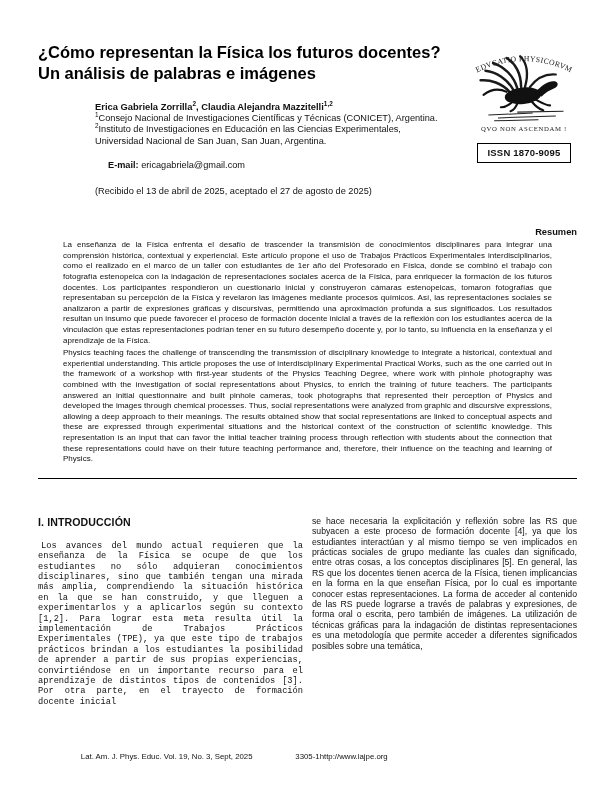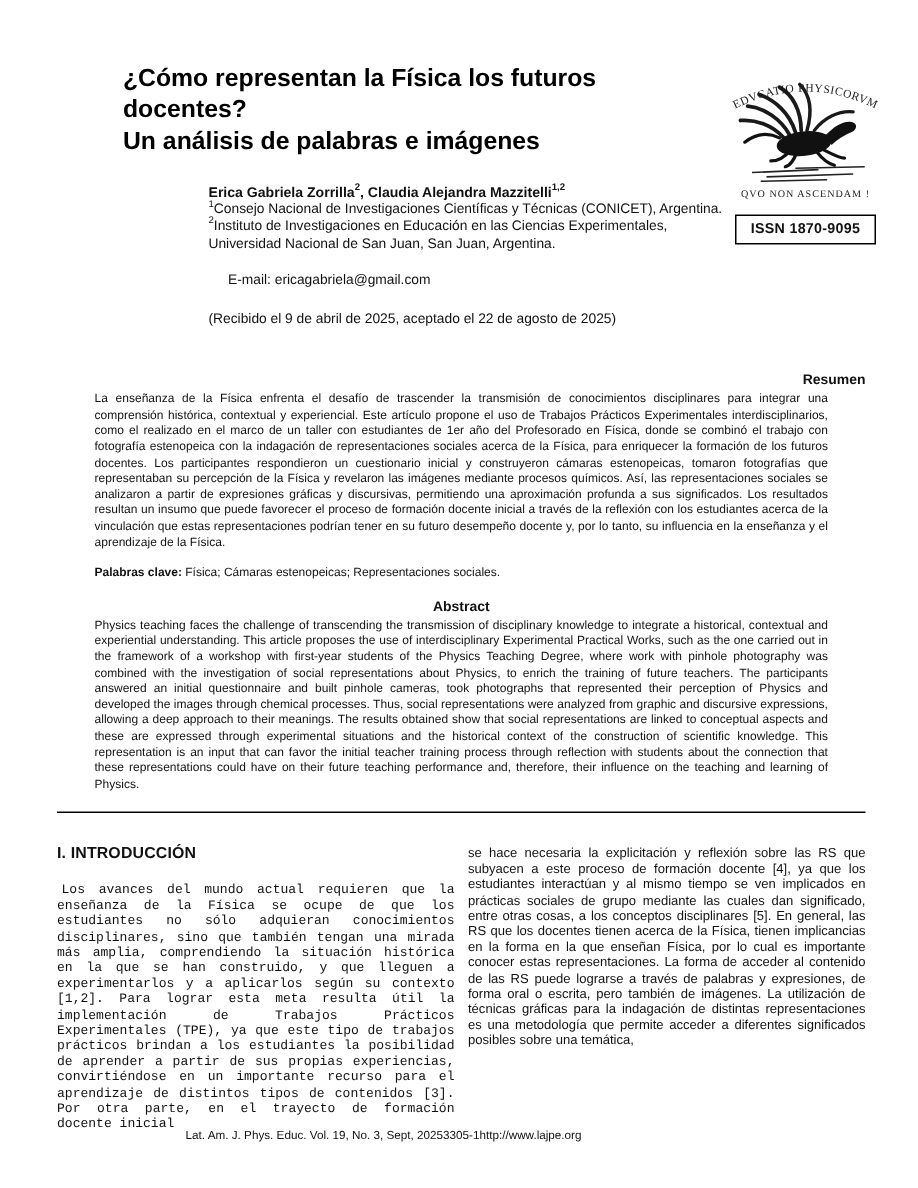--- a/index.html
+++ b/index.html
@@ -4,31 +4,31 @@
 <style>
   * { box-sizing: border-box; }
   html,body { margin:0; padding:0; }
   body {
     width:612px; height:792px; background:#ffffff; color:#111;
     font-family:"Liberation Sans", sans-serif; position:relative; overflow:hidden;
   }
   .page { position:absolute; inset:0; padding:42px 35px 0 38px; }
 
   
-  .header { display:flex; justify-content:space-between; align-items:flex-start;margin-left:44px; }
+  .header { display:flex; justify-content:space-between; align-items:flex-start; }
   .header-left { width:436px; }
   .title { margin:0; }
   .title .tl { display:block; font-size:16.5px; font-weight:bold; line-height:21px; color:#000; }
 
   .authors-block { margin:17px 0 0 57px; width:345px; }
   .authors { font-size:9.4px; font-weight:bold; line-height:12px; }
   sup { font-size:6.4px; vertical-align:super; line-height:0; }
   .affil { font-size:9.2px; line-height:11.4px; }
   .email { margin-top:13px; font-size:9.2px; line-height:11px; }
-  .email b { font-weight:normal;padding-left:13px; }
+  .email b { font-weight:bold;padding-left:13px; }
   .email-val { color:#111; text-decoration:none; }
   .received { margin-top:15px; font-size:9.2px; line-height:11px; }
 
   .header-right { width:106px; display:flex; flex-direction:column; align-items:center; padding-top:0; }
   .issn-box {
     margin-top:7px; border:1.5px solid #000; padding:3px 9px 4px;
     font-size:9.5px; font-weight:bold; letter-spacing:0.2px; white-space:nowrap;
   }
 
   
@@ -38,32 +38,32 @@
   .abs-text {
     margin:2px 25px 0 25px; font-size:8px; line-height:10.6px;
     text-align:justify; letter-spacing:0.02px;
   }
   .abs-keywords { margin:10px 25px 0 25px; font-size:8px; line-height:10.6px; }
   .abs-keywords b { font-weight:bold; }
 
   .divider { border:none; border-top:1.3px solid #000; margin:13px 0 0 0; }
 
   
-  .columns { display:flex; gap:9px; margin-top:21px; }
+  .columns { display:flex; gap:9px; margin-top:37px; }
   .col { flex:1 1 0; min-width:0; }
   .sec-heading { margin:0 0 13px 0; font-size:10.6px; font-weight:bold; letter-spacing:0.1px; }
   .body-text { margin:0; font-size:8.7px; line-height:10.4px; text-align:justify; }
   .body-text.indent { text-indent:3px;font-family:Liberation Mono, monospace; }
 
   
   .footer {
     position:absolute; left:38px; right:35px; top:752px;
     display:flex; align-items:baseline; font-size:7.8px; color:#111;
   }
-  .f-left { flex:1 1 0; text-align:right; }
+  .f-left { flex:1 1 0; text-align:center; }
   .f-center { flex:0 0 auto; }
   .f-right { flex:1 1 0; color:#111; text-decoration:none; }
 
   
   .logo-svg text { fill:#222; }
 </style>
 </head>
 <body>
 
 <div class="page">
@@ -72,21 +72,21 @@
     <div class="header-left">
       <h1 class="title">
         <span class="tl">¿Cómo representan la Física los futuros docentes?</span>
         <span class="tl">Un análisis de palabras e imágenes</span>
       </h1>
       <div class="authors-block">
         <div class="authors"><span>Erica Gabriela Zorrilla</span><sup>2</sup><span>, </span><span>Claudia Alejandra Mazzitelli</span><sup>1,2</sup></div>
         <div class="affil"><sup>1</sup><span>Consejo Nacional de Investigaciones Científicas y Técnicas (CONICET), Argentina.</span></div>
         <div class="affil"><sup>2</sup><span>Instituto de Investigaciones en Educación en las Ciencias Experimentales, Universidad Nacional de San Juan, San Juan, Argentina.</span></div>
         <div class="email"><b>E-mail:</b> <a class="email-val" href="#">ericagabriela@gmail.com</a></div>
-        <div class="received">(Recibido el 9 de abril de 2025, aceptado el 22 de agosto de 2025)</div>
+        <div class="received">(Recibido el 13 de abril de 2025, aceptado el 27 de agosto de 2025)</div>
       </div>
     </div>
 
     <div class="header-right">
       <svg class="logo-svg" width="106" height="94" viewBox="0 0 110 96">
         <defs>
             <path id="arcpath" d="M 4 32 Q 55 6 106 32" fill="none"></path>
           </defs>
         <text font-size="8" font-family="Liberation Serif, serif" letter-spacing="0.4">
           <textPath href="#arcpath" startOffset="50%" text-anchor="middle">EDVCATIO PHYSICORVM</textPath>
@@ -117,23 +117,21 @@
           <path d="M24 81 L70 80"></path>
         </g>
         <text x="55" y="92" text-anchor="middle" font-size="7" font-family="Liberation Serif, serif" letter-spacing="0.7">QVO NON ASCENDAM !</text>
       </svg>
       <div class="issn-box">ISSN 1870-9095</div>
     </div>
   </div>
 
   <div class="abs-heading res">Resumen</div>
   <p class="abs-text">La enseñanza de la Física enfrenta el desafío de trascender la transmisión de conocimientos disciplinares para integrar una comprensión histórica, contextual y experiencial. Este artículo propone el uso de Trabajos Prácticos Experimentales interdisciplinarios, como el realizado en el marco de un taller con estudiantes de 1er año del Profesorado en Física, donde se combinó el trabajo con fotografía estenopeica con la indagación de representaciones sociales acerca de la Física, para enriquecer la formación de los futuros docentes. Los participantes respondieron un cuestionario inicial y construyeron cámaras estenopeicas, tomaron fotografías que representaban su percepción de la Física y revelaron las imágenes mediante procesos químicos. Así, las representaciones sociales se analizaron a partir de expresiones gráficas y discursivas, permitiendo una aproximación profunda a sus significados. Los resultados resultan un insumo que puede favorecer el proceso de formación docente inicial a través de la reflexión con los estudiantes acerca de la vinculación que estas representaciones podrían tener en su futuro desempeño docente y, por lo tanto, su influencia en la enseñanza y el aprendizaje de la Física.</p>
-  <p class="abs-keywords"><b>Palabras clave:</b> <span>Física; Cámaras estenopeicas; Representaciones sociales.</span></p>
 
-  <div class="abs-heading abs">Abstract</div>
   <p class="abs-text">Physics teaching faces the challenge of transcending the transmission of disciplinary knowledge to integrate a historical, contextual and experiential understanding. This article proposes the use of interdisciplinary Experimental Practical Works, such as the one carried out in the framework of a workshop with first-year students of the Physics Teaching Degree, where work with pinhole photography was combined with the investigation of social representations about Physics, to enrich the training of future teachers. The participants answered an initial questionnaire and built pinhole cameras, took photographs that represented their perception of Physics and developed the images through chemical processes. Thus, social representations were analyzed from graphic and discursive expressions, allowing a deep approach to their meanings. The results obtained show that social representations are linked to conceptual aspects and these are expressed through experimental situations and the historical context of the construction of scientific knowledge. This representation is an input that can favor the initial teacher training process through reflection with students about the connection that these representations could have on their future teaching performance and, therefore, their influence on the teaching and learning of Physics.</p>
 
   <hr class="divider">
 
   <div class="columns">
     <div class="col">
       <h2 class="sec-heading">I. INTRODUCCIÓN</h2>
       <p class="body-text indent">Los avances del mundo actual requieren que la enseñanza de la Física se ocupe de que los estudiantes no sólo adquieran conocimientos disciplinares, sino que también tengan una mirada más amplia, comprendiendo la situación histórica en la que se han construido, y que lleguen a experimentarlos y a aplicarlos según su contexto [1,2]. Para lograr esta meta resulta útil la implementación de Trabajos Prácticos Experimentales (TPE), ya que este tipo de trabajos prácticos brindan a los estudiantes la posibilidad de aprender a partir de sus propias experiencias, convirtiéndose en un importante recurso para el aprendizaje de distintos tipos de contenidos [3]. Por otra parte, en el trayecto de formación docente inicial</p>
     </div>
     <div class="col">

